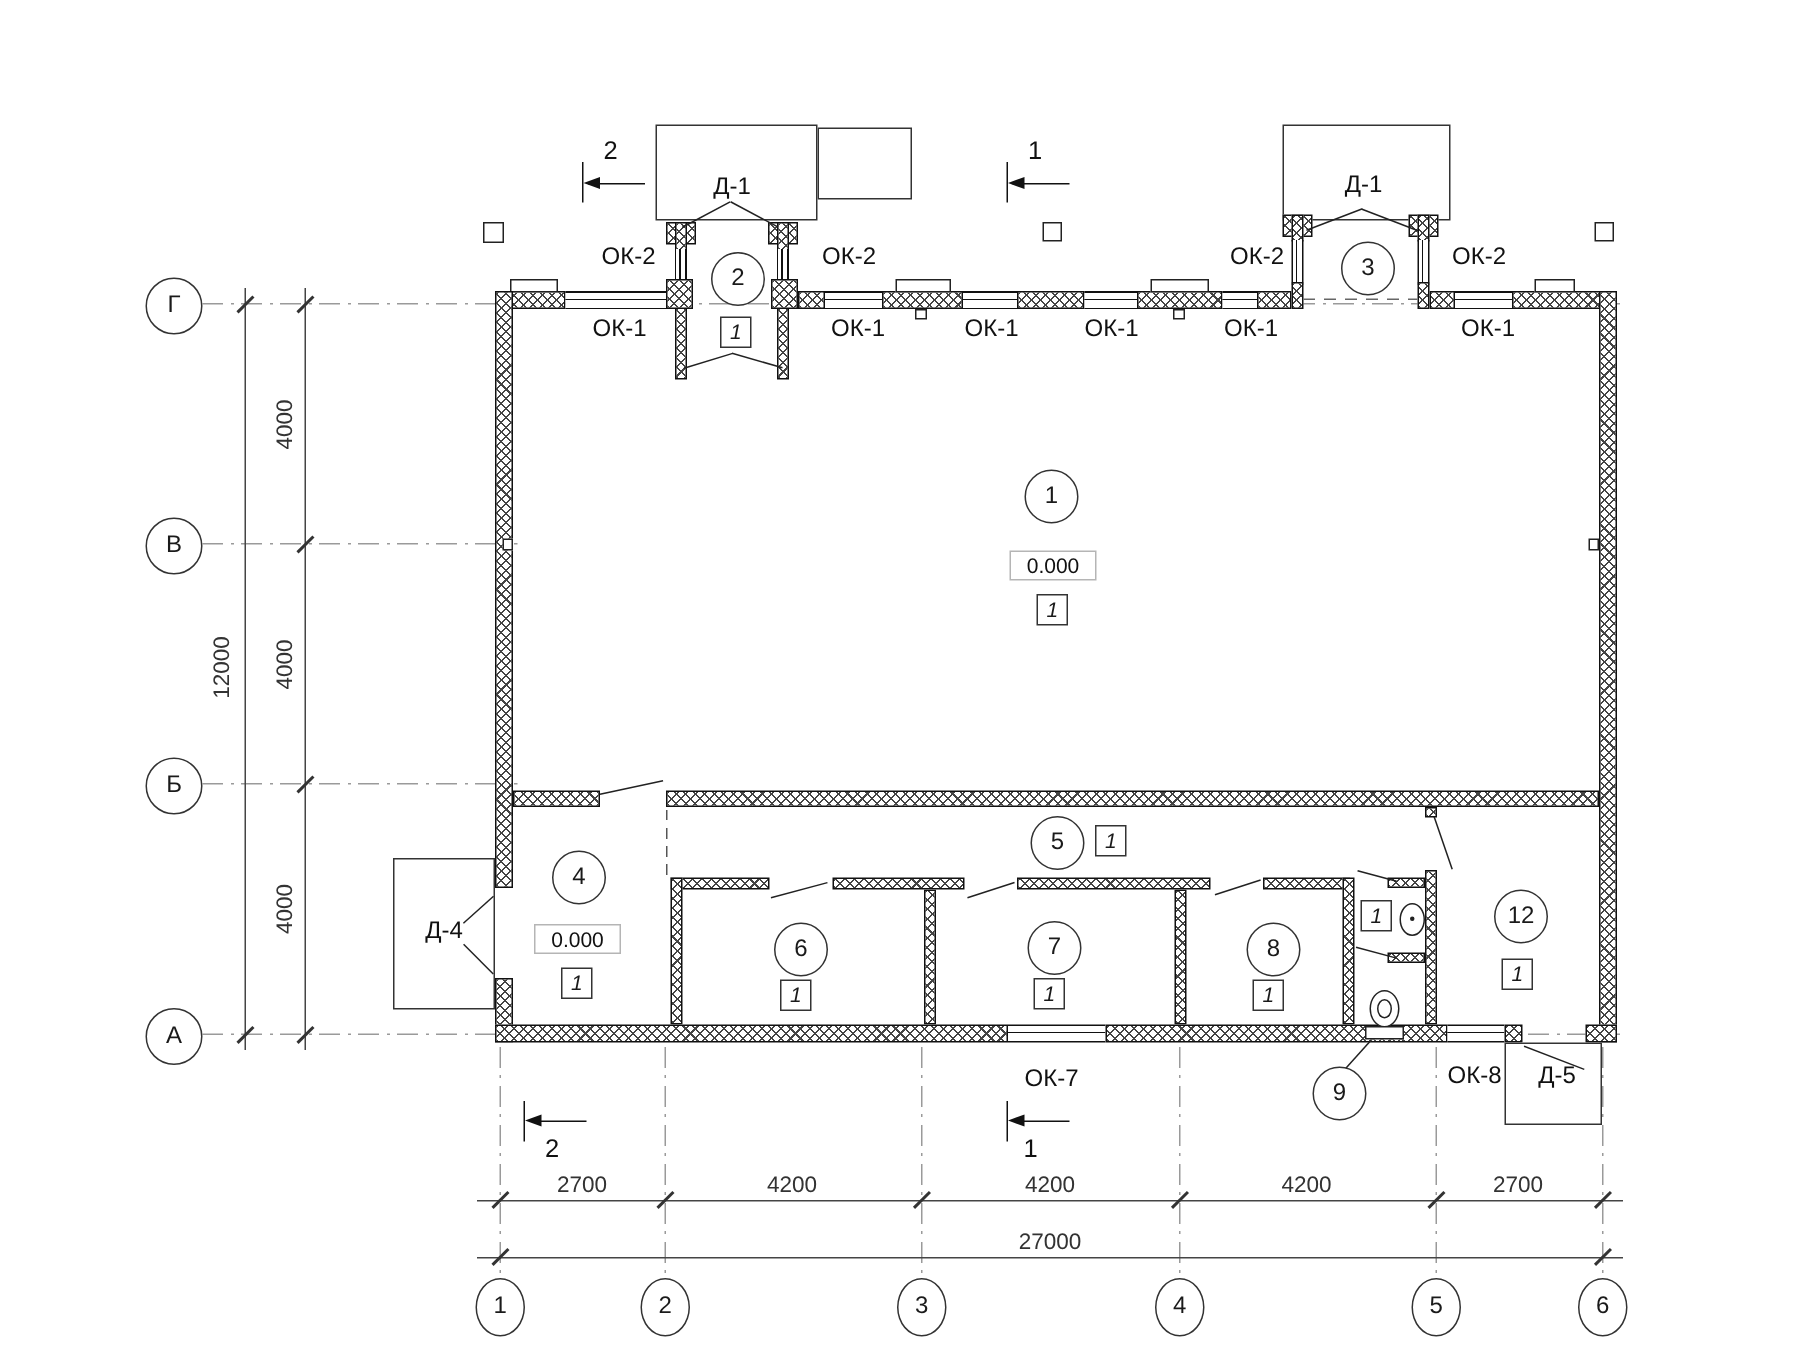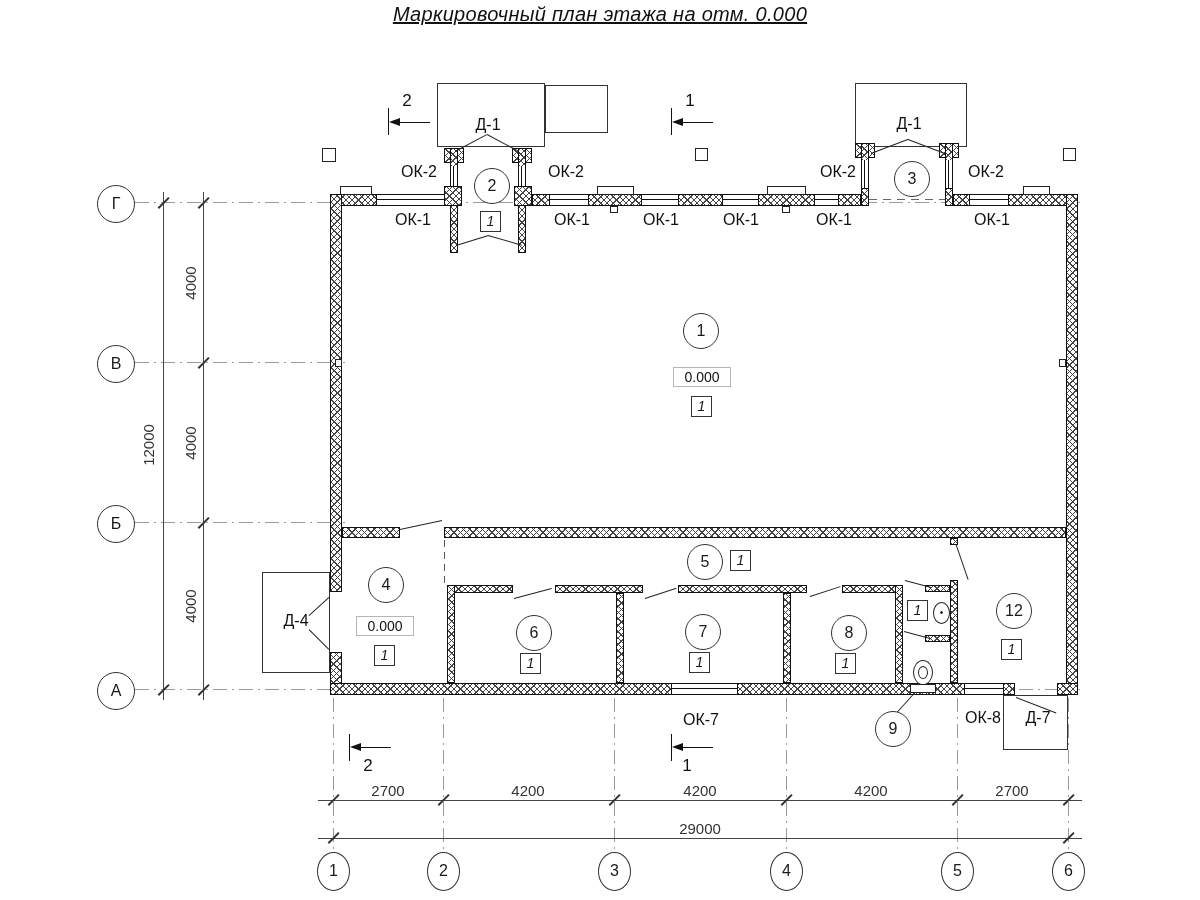--- a/index.html
+++ b/index.html
@@ -44,21 +44,20 @@
   .title{position:absolute;left:50%;top:3px;transform:translateX(-50%);font-size:20px;font-style:italic;
          text-decoration:underline;color:#111;letter-spacing:.3px;}
   .seclbl{font-size:17px;color:#111;}
   .fixture{position:absolute;box-sizing:border-box;border:1.1px solid #222;background:#fff;}
 </style>
 </head>
 <body>
 
 <div class="sheet">
 
-  <div class="title">Маркировочный план этажа на отм. 0.000</div>
 
   <div class="dashdot-h" style="left:135px;top:202px;width:945px"></div>
   <div class="dashdot-h" style="left:135px;top:362px;width:210px"></div>
   <div class="dashdot-h" style="left:135px;top:522px;width:210px"></div>
   <div class="dashdot-h" style="left:135px;top:689px;width:945px"></div>
   <div class="dashdot-v" style="left:333px;top:698px;height:154px"></div>
   <div class="dashdot-v" style="left:443px;top:698px;height:154px"></div>
   <div class="dashdot-v" style="left:614px;top:698px;height:154px"></div>
   <div class="dashdot-v" style="left:786px;top:698px;height:154px"></div>
   <div class="dashdot-v" style="left:957px;top:698px;height:154px"></div>
@@ -200,21 +199,21 @@
   <div class="ctr lbl" style="left:992px;top:220px">ОК-1</div>
   <div class="ctr lbl" style="left:419px;top:172px">ОК-2</div>
   <div class="ctr lbl" style="left:566px;top:172px">ОК-2</div>
   <div class="ctr lbl" style="left:838px;top:172px">ОК-2</div>
   <div class="ctr lbl" style="left:986px;top:172px">ОК-2</div>
   <div class="ctr lbl" style="left:701px;top:720px">ОК-7</div>
   <div class="ctr lbl" style="left:983px;top:718px">ОК-8</div>
   <div class="ctr lbl" style="left:488px;top:125px">Д-1</div>
   <div class="ctr lbl" style="left:909px;top:124px">Д-1</div>
   <div class="ctr lbl" style="left:296px;top:621px">Д-4</div>
-  <div class="ctr lbl" style="left:1038px;top:718px">Д-7</div>
+  <div class="ctr lbl" style="left:1038px;top:718px">Д-5</div>
 
   <div class="circle" style="left:683px;top:313px"><span>1</span></div>
   <div class="elev" style="left:673px;top:367px">0.000</div>
   <div class="fsq" style="left:691px;top:396px">1</div>
 
   <div class="circle" style="left:474px;top:168px"><span>2</span></div>
   <div class="fsq" style="left:480px;top:211px">1</div>
 
   <div class="circle" style="left:894px;top:161px"><span>3</span></div>
 
@@ -248,21 +247,21 @@
   <div class="tick" style="left:779px;top:799px"></div>
   <div class="tick" style="left:950px;top:799px"></div>
   <div class="tick" style="left:1061px;top:799px"></div>
   <div class="tick" style="left:326px;top:837px"></div>
   <div class="tick" style="left:1061px;top:837px"></div>
   <div class="ctr dim" style="left:388px;top:790px">2700</div>
   <div class="ctr dim" style="left:528px;top:790px">4200</div>
   <div class="ctr dim" style="left:700px;top:790px">4200</div>
   <div class="ctr dim" style="left:871px;top:790px">4200</div>
   <div class="ctr dim" style="left:1012px;top:790px">2700</div>
-  <div class="ctr dim" style="left:700px;top:828px">29000</div>
+  <div class="ctr dim" style="left:700px;top:828px">27000</div>
 
   <div class="vline" style="left:163px;top:192px;height:508px"></div>
   <div class="vline" style="left:203px;top:192px;height:508px"></div>
   <div class="tick" style="left:156px;top:202px"></div>
   <div class="tick" style="left:156px;top:689px"></div>
   <div class="tick" style="left:196px;top:202px"></div>
   <div class="tick" style="left:196px;top:362px"></div>
   <div class="tick" style="left:196px;top:522px"></div>
   <div class="tick" style="left:196px;top:689px"></div>
   <div class="ctr dim rot" style="left:148px;top:445px">12000</div>

